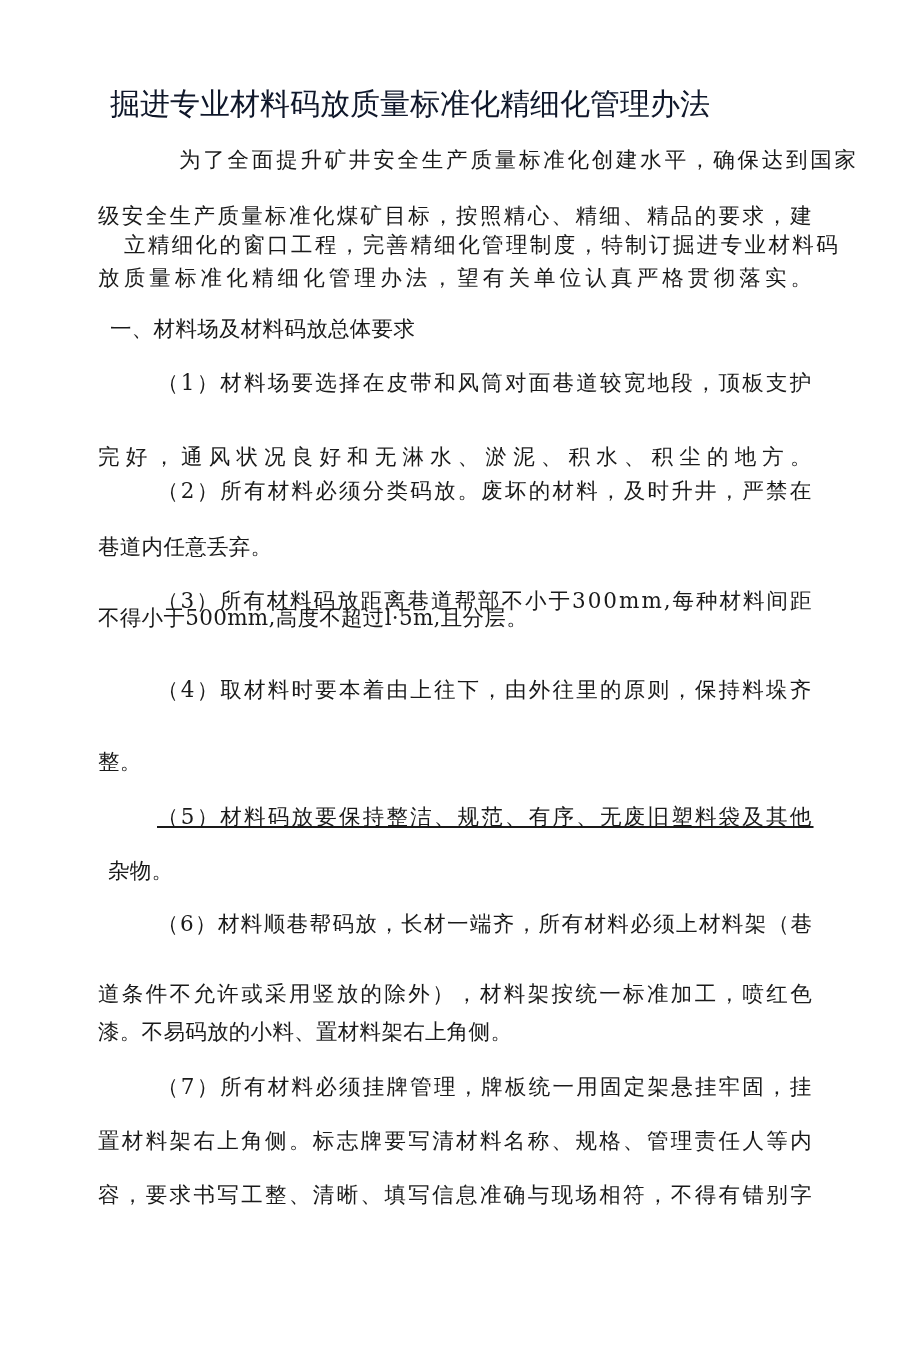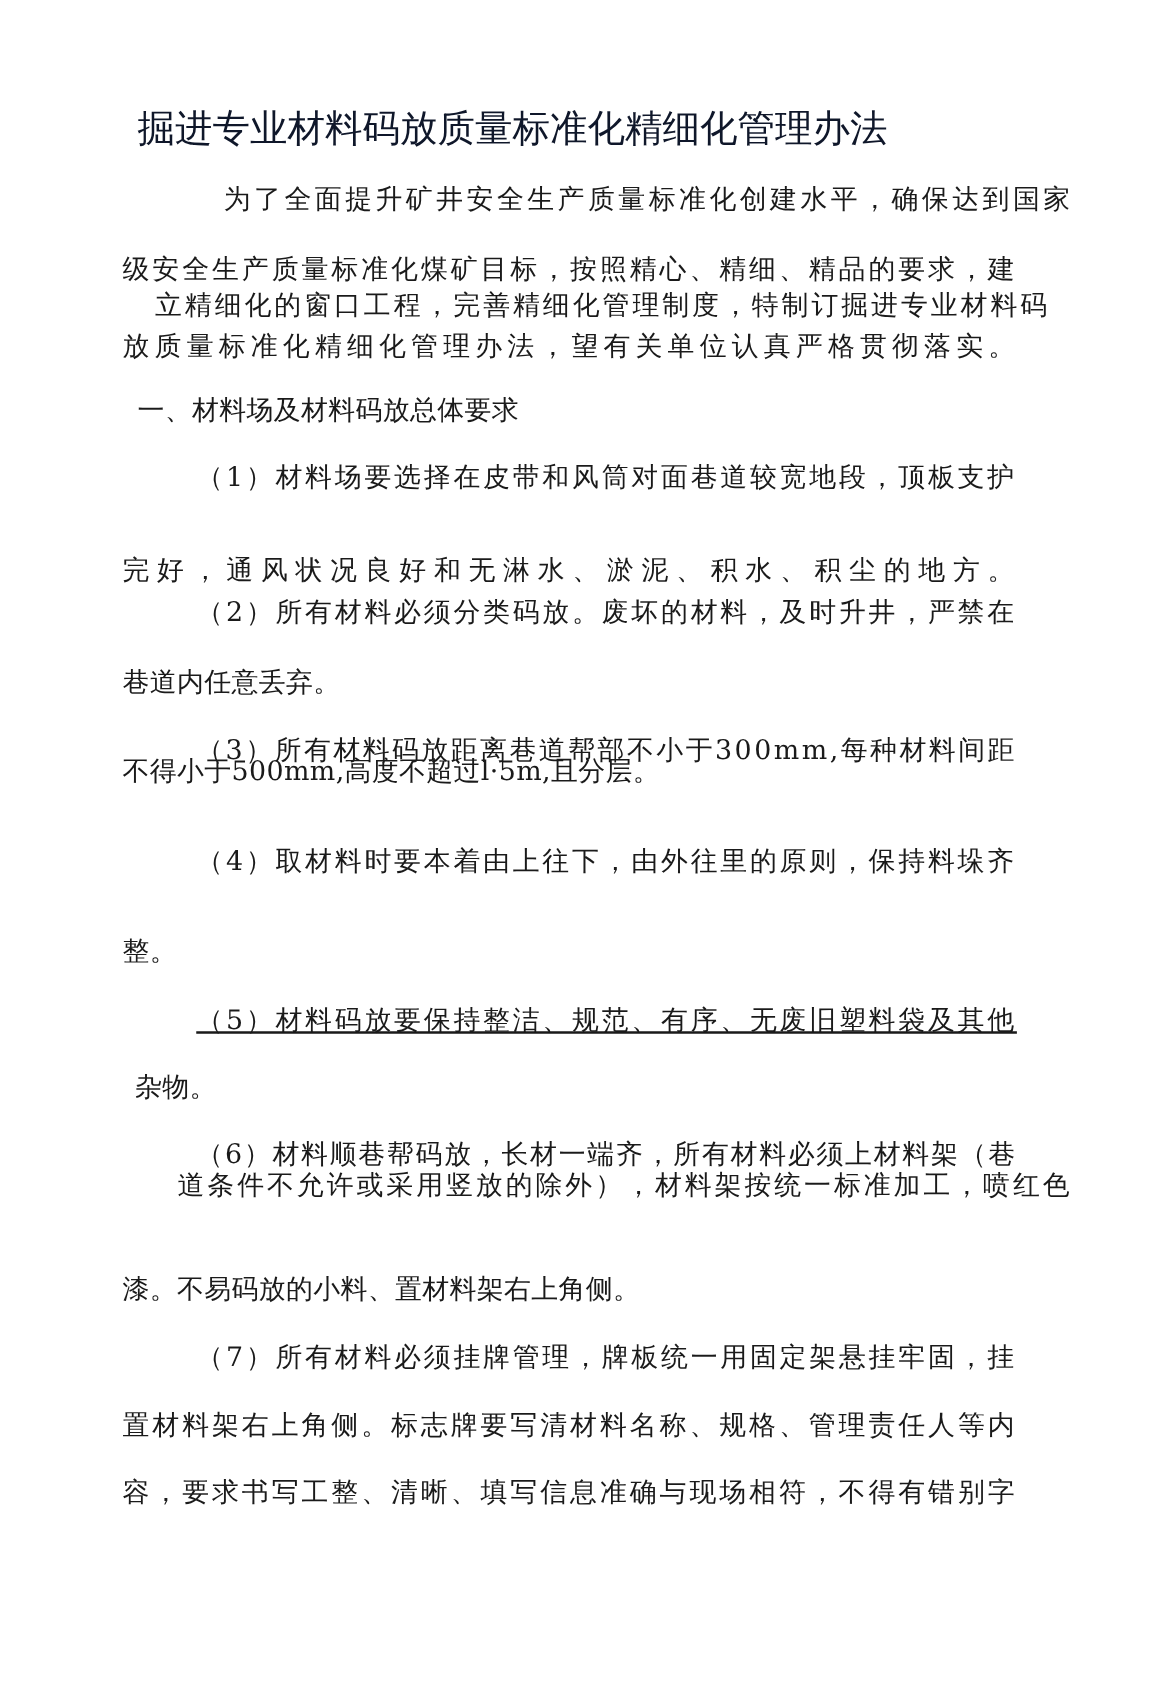--- a/index.html
+++ b/index.html
@@ -27,19 +27,19 @@
       <div class="line" style="left: 98px; top: 440px; letter-spacing: 6.18px;">完好，通风状况良好和无淋水、淤泥、积水、积尘的地方。</div>
       <div class="line" style="left: 157px; top: 474px; letter-spacing: 2.22593px;">（2）所有材料必须分类码放。废坏的材料，及时升井，严禁在</div>
       <div class="line" style="left: 98px; top: 530px;">巷道内任意丢弃。</div>
       <div class="line" style="left: 157px; top: 584px; letter-spacing: 1.98966px;">（3）所有材料码放距离巷道帮部不小于300mm,每种材料间距</div>
       <div class="line" style="left: 98px; top: 601px;">不得小于500mm,高度不超过l·5m,且分层。</div>
       <div class="line" style="left: 157px; top: 673px; letter-spacing: 2.22593px;">（4）取材料时要本着由上往下，由外往里的原则，保持料垛齐</div>
       <div class="line" style="left: 98px; top: 745px;">整。</div>
       <div class="line" style="left: 157px; top: 800px; letter-spacing: 2.22593px; text-decoration: underline;">（5）材料码放要保持整洁、规范、有序、无废旧塑料袋及其他</div>
       <div class="line" style="left: 108px; top: 854px;">杂物。</div>
       <div class="line" style="left: 157px; top: 907px; letter-spacing: 1.40714px; text-align: right;">（6）材料顺巷帮码放，长材一端齐，所有材料必须上材料架（巷</div>
-      <div class="line" style="left: 98px; top: 932px; letter-spacing: 2.36897px; margin-left: 44px;">道条件不允许或采用竖放的除外），材料架按统一标准加工，喷红色</div>
+      <div class="line" style="left: 98px; top: 977px; letter-spacing: 2.36897px;">道条件不允许或采用竖放的除外），材料架按统一标准加工，喷红色</div>
       <div class="line" style="left: 98px; top: 1015px;">漆。不易码放的小料、置材料架右上角侧。</div>
       <div class="line" style="left: 157px; top: 1070px; letter-spacing: 2.22593px;">（7）所有材料必须挂牌管理，牌板统一用固定架悬挂牢固，挂</div>
       <div class="line" style="left: 98px; top: 1124px; letter-spacing: 2.36897px;">置材料架右上角侧。标志牌要写清材料名称、规格、管理责任人等内</div>
       <div class="line" style="left: 98px; top: 1178px; letter-spacing: 2.36897px;">容，要求书写工整、清晰、填写信息准确与现场相符，不得有错别字</div>
     </div>
 </div>
 
 </body></html>

